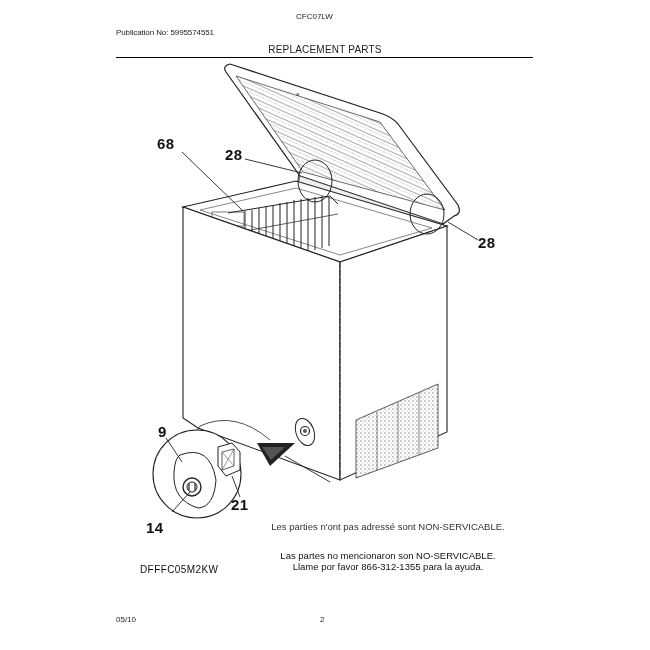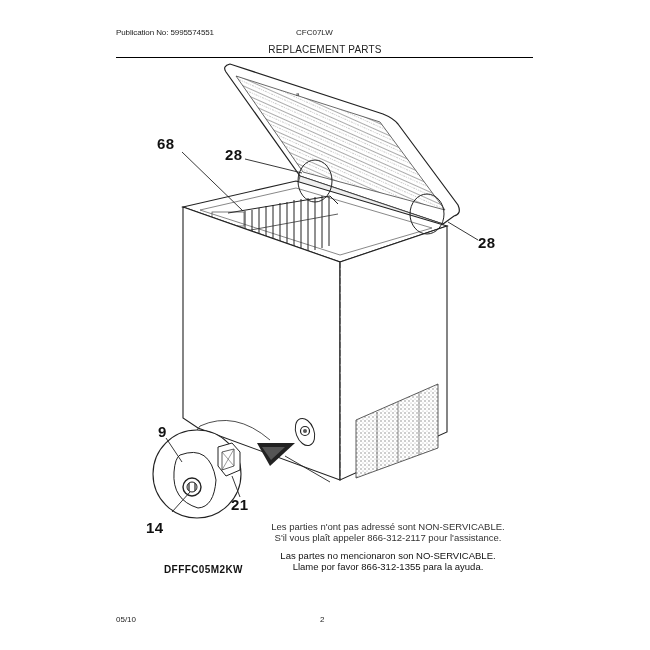--- a/index.html
+++ b/index.html
@@ -6,34 +6,34 @@
     html, body {
       width: 650px; height: 650px;
       background: #ffffff;
       overflow: hidden;
       font-family: "Liberation Sans", sans-serif;
       color: #111;
     }
     .page { position: relative; width: 650px; height: 650px; }
 
     .hdr-pub { position: absolute; left: 116px; top: 28px; font-size: 8px; color: #222; letter-spacing: -0.1px; }
-    .hdr-model { position: absolute; left: 296px; top: 28px; font-size: 8px; color: #222; }
+    .hdr-model { position: absolute; left: 296px; top: 12px; font-size: 8px; color: #222; }
     .hdr-title { position: absolute; left: 0; width: 650px; top: 44px; text-align: center; font-size: 10px; color: #222; letter-spacing: 0.2px; }
     .hdr-rule { position: absolute; left: 116px; top: 57px; width: 417px; height: 1px; background: #000; }
 
     .diagram { position: absolute; left: 0; top: 0; width: 650px; height: 650px; }
 
     .callout { position: absolute; font-weight: bold; font-size: 15px; color: #111; letter-spacing: 0.5px; }
 
     .notice { position: absolute; text-align: center; font-size: 9.5px; line-height: 11px; color: #111; }
     .notice-en { left: 260px; width: 260px; top: 490px; }
     .notice-fr { left: 248px; width: 280px; top: 521px; color: #333; }
     .notice-es { left: 248px; width: 280px; top: 550px; }
 
-    .model-code { position: absolute; left: 164px; top: 564px; font-size: 10px; font-weight: bold; letter-spacing: 0.4px; }
+    .model-code { position: absolute; left: 140px; top: 564px; font-size: 10px; font-weight: normal; letter-spacing: 0.4px; }
 
     .ftr-date { position: absolute; left: 116px; top: 615px; font-size: 8px; color: #222; }
     .ftr-page { position: absolute; left: 320px; top: 615px; font-size: 8px; color: #222; }
   </style>
 </head>
 <body>
 
 <div class="page">
 
   <div class="hdr-pub">Publication No: 5995574551</div>
@@ -139,21 +139,20 @@
   <div class="callout" style="left:225px; top:146px;">28</div>
   <div class="callout" style="left:478px; top:234px;">28</div>
   <div class="callout" style="left:158px; top:423px;">9</div>
   <div class="callout" style="left:231px; top:496px;">21</div>
   <div class="callout" style="left:146px; top:519px;">14</div>
 
   <div class="notice notice-en">
   </div>
   <div class="notice notice-fr">
     <div>Les parties n'ont pas adressé sont NON-SERVICABLE.</div>
-    <div>S'il vous plaît appeler 866-312-2117 pour l'assistance.</div>
   </div>
   <div class="notice notice-es">
     <div>Las partes no mencionaron son NO-SERVICABLE.</div>
     <div>Llame por favor 866-312-1355 para la ayuda.</div>
   </div>
 
   <div class="model-code">DFFFC05M2KW</div>
 
   <div class="ftr-date">05/10</div>
   <div class="ftr-page">2</div>

